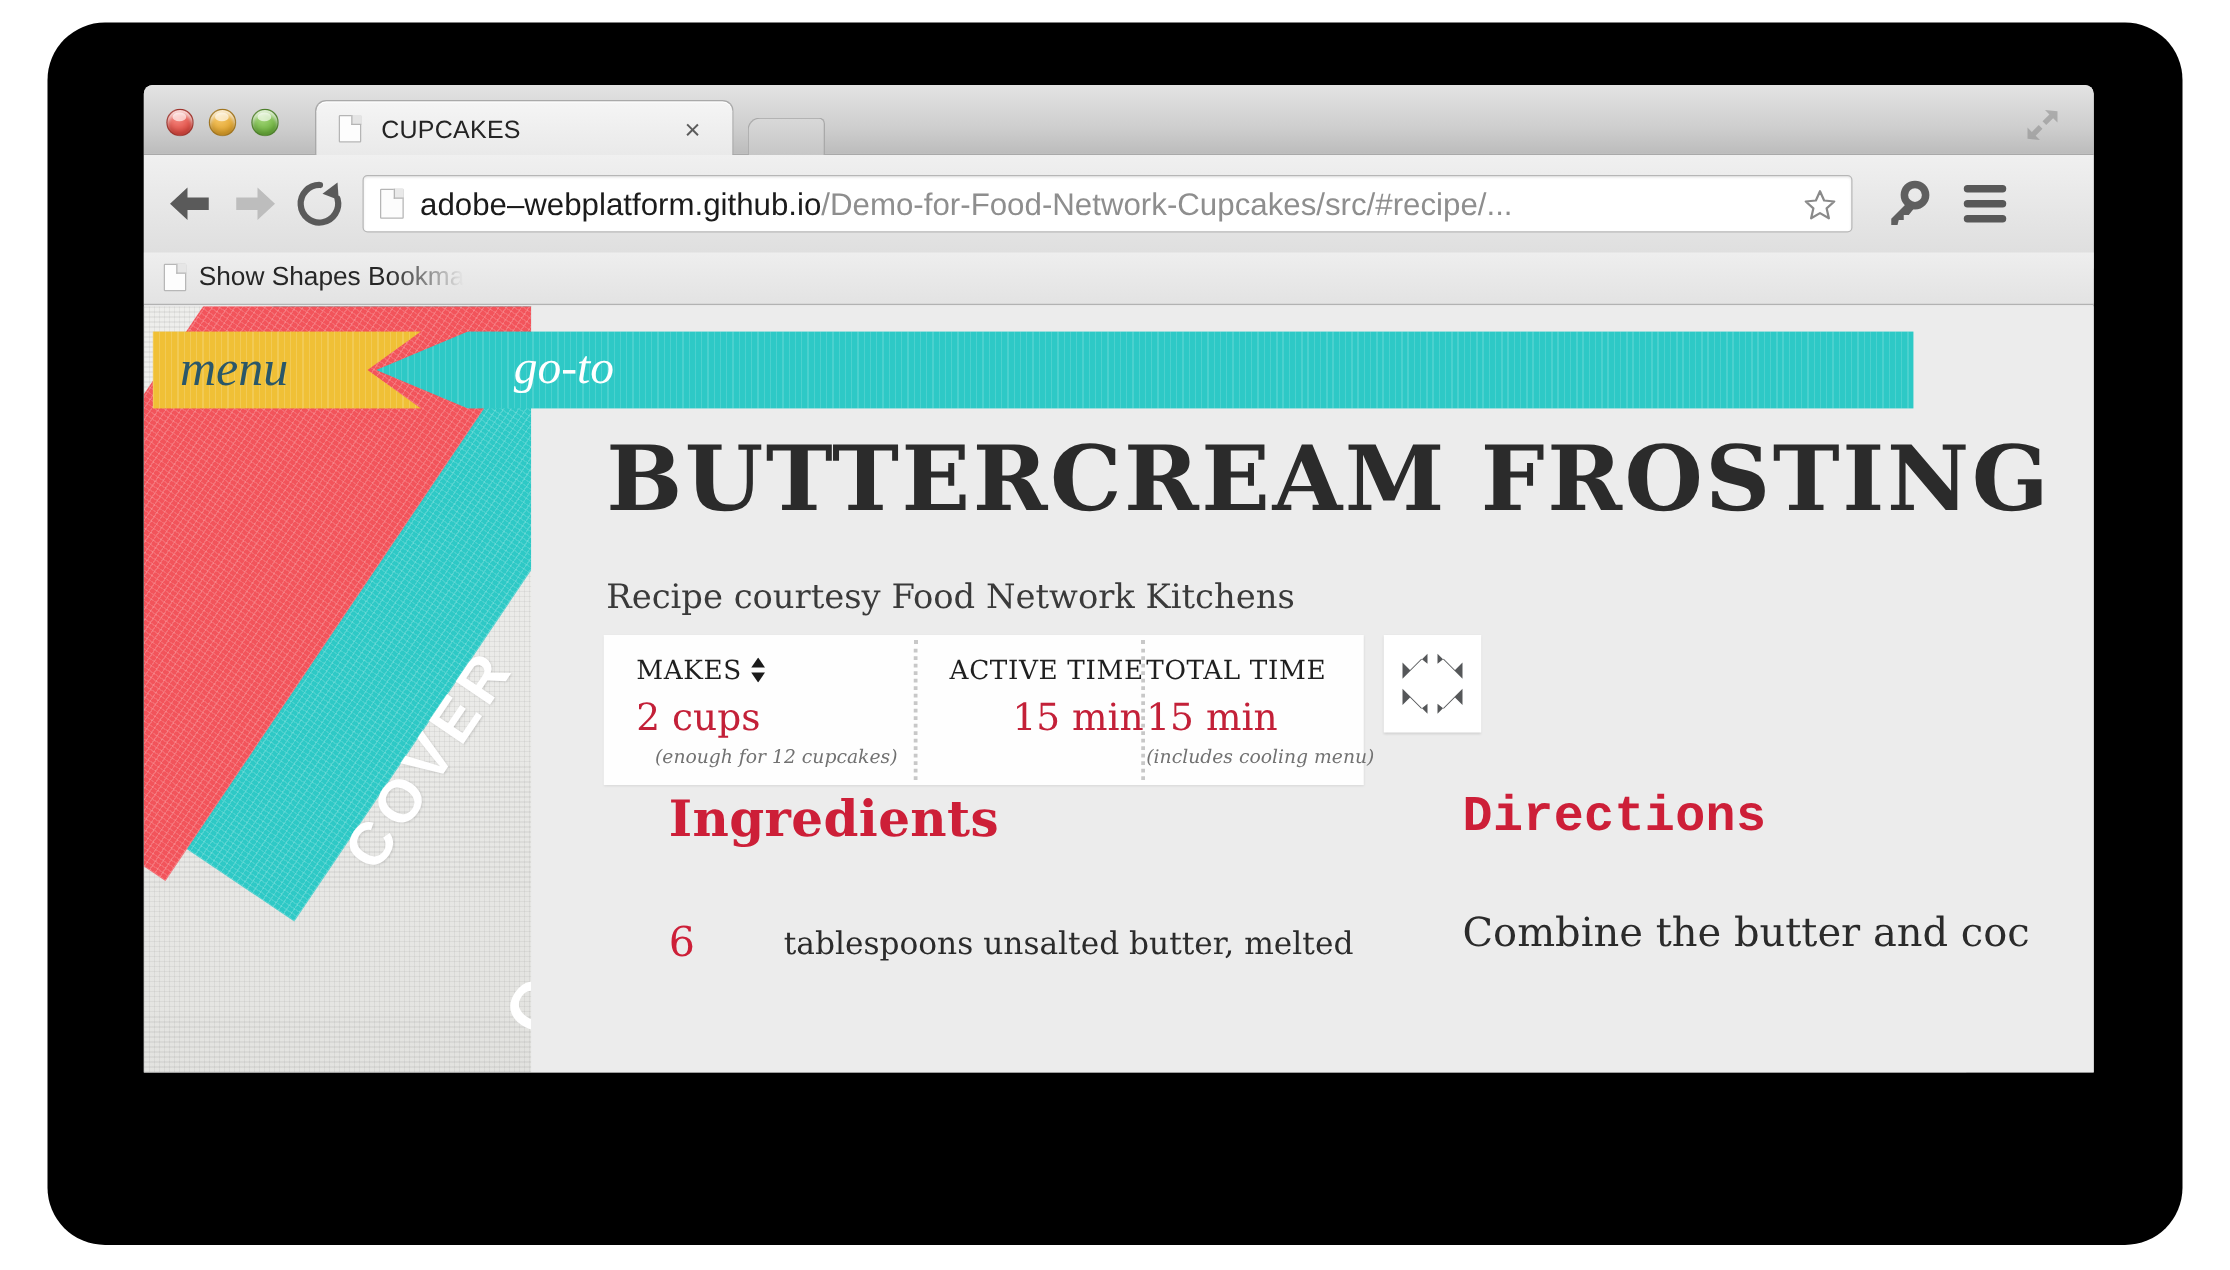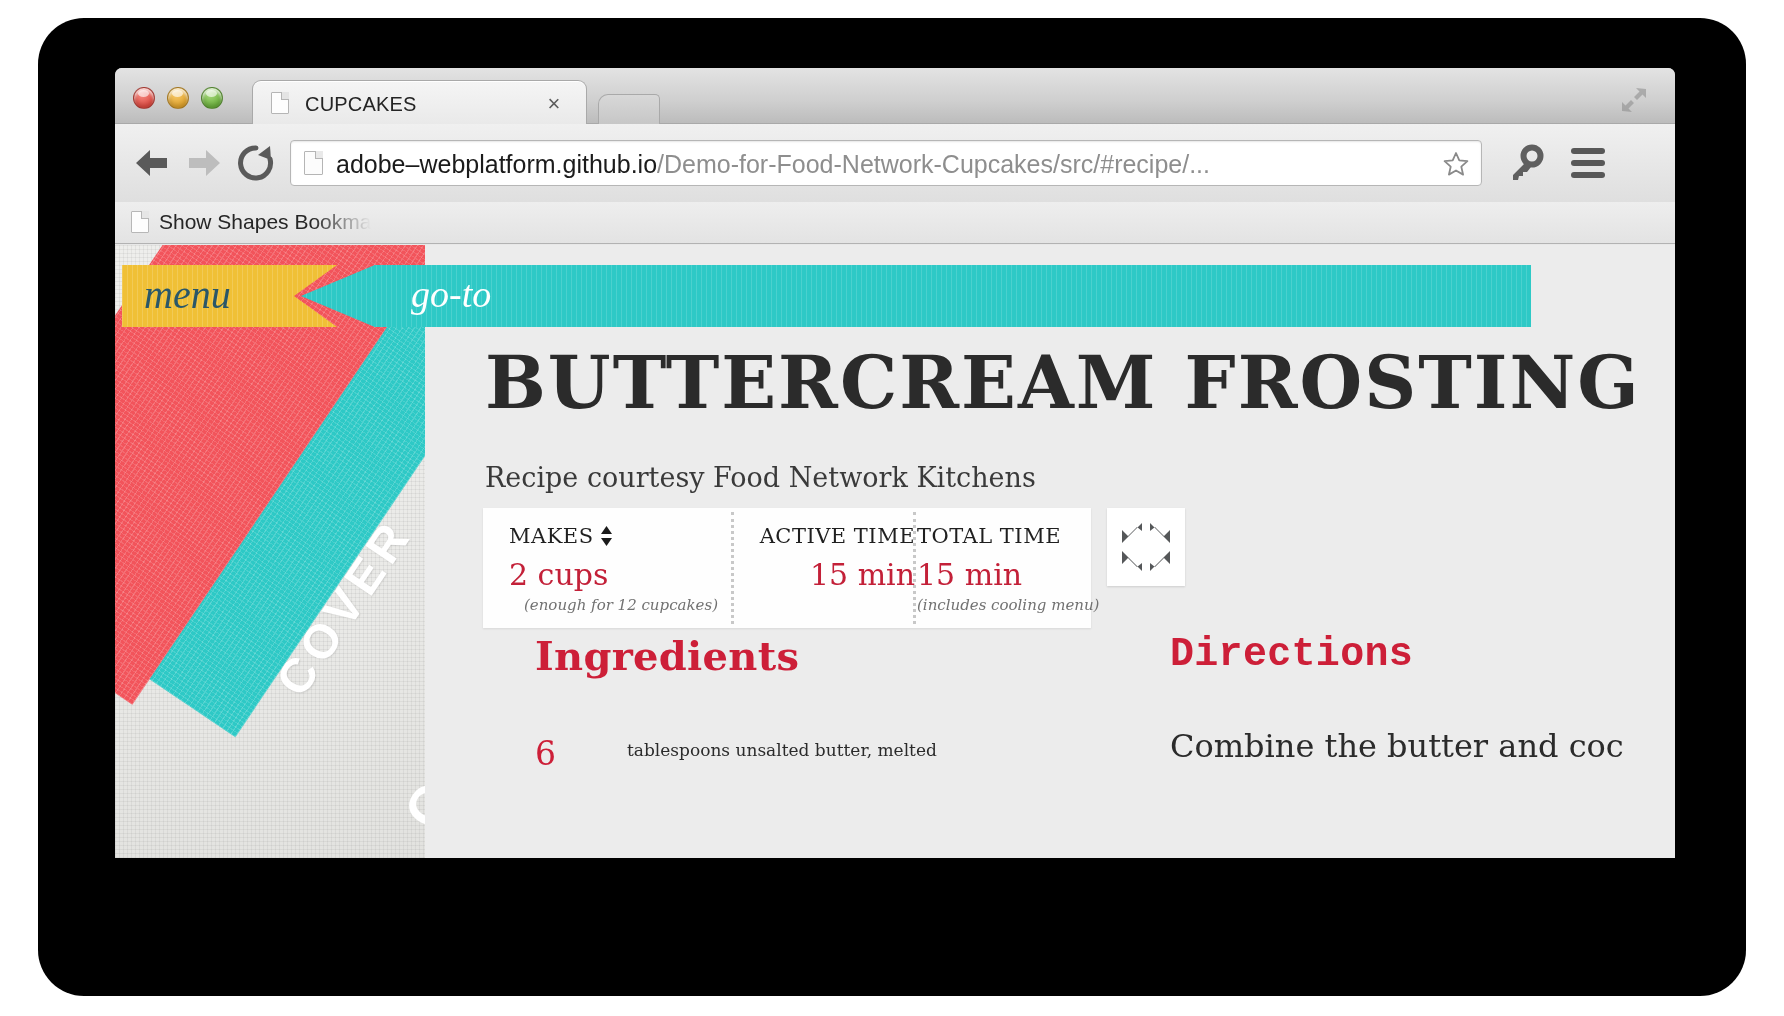--- a/index.html
+++ b/index.html
@@ -340,21 +340,21 @@
     font-family:Liberation Mono, monospace; font-weight:700;
     font-size: 40px; color:#cd1f38; letter-spacing:.3px;
   }
   #ingredient-row-0 { position:absolute; left: 110px; top: 489px; width: 560px; }
   #ingredient-qty {
     position:absolute; left: 0; top: 0;
     font-family:"DejaVu Serif", serif; font-size: 33px; color:#cd1f38;
   }
   #ingredient-text {
     position:absolute; left: 92px; top: 6px;
-    font-family:"DejaVu Serif", serif; font-size: 17px; color:#2b2b2b;
+    font-family:"DejaVu Serif", serif; font-size: 25px; color:#2b2b2b;
     white-space:nowrap;
   }
   #direction-step-0 {
     position:absolute; left: 745px; top: 482px;
     font-family:"DejaVu Serif", serif; font-size: 32px; color:#2b2b2b;
     white-space:nowrap; width: 520px; overflow:hidden;
   }
 </style>
 </head>
 <body>

